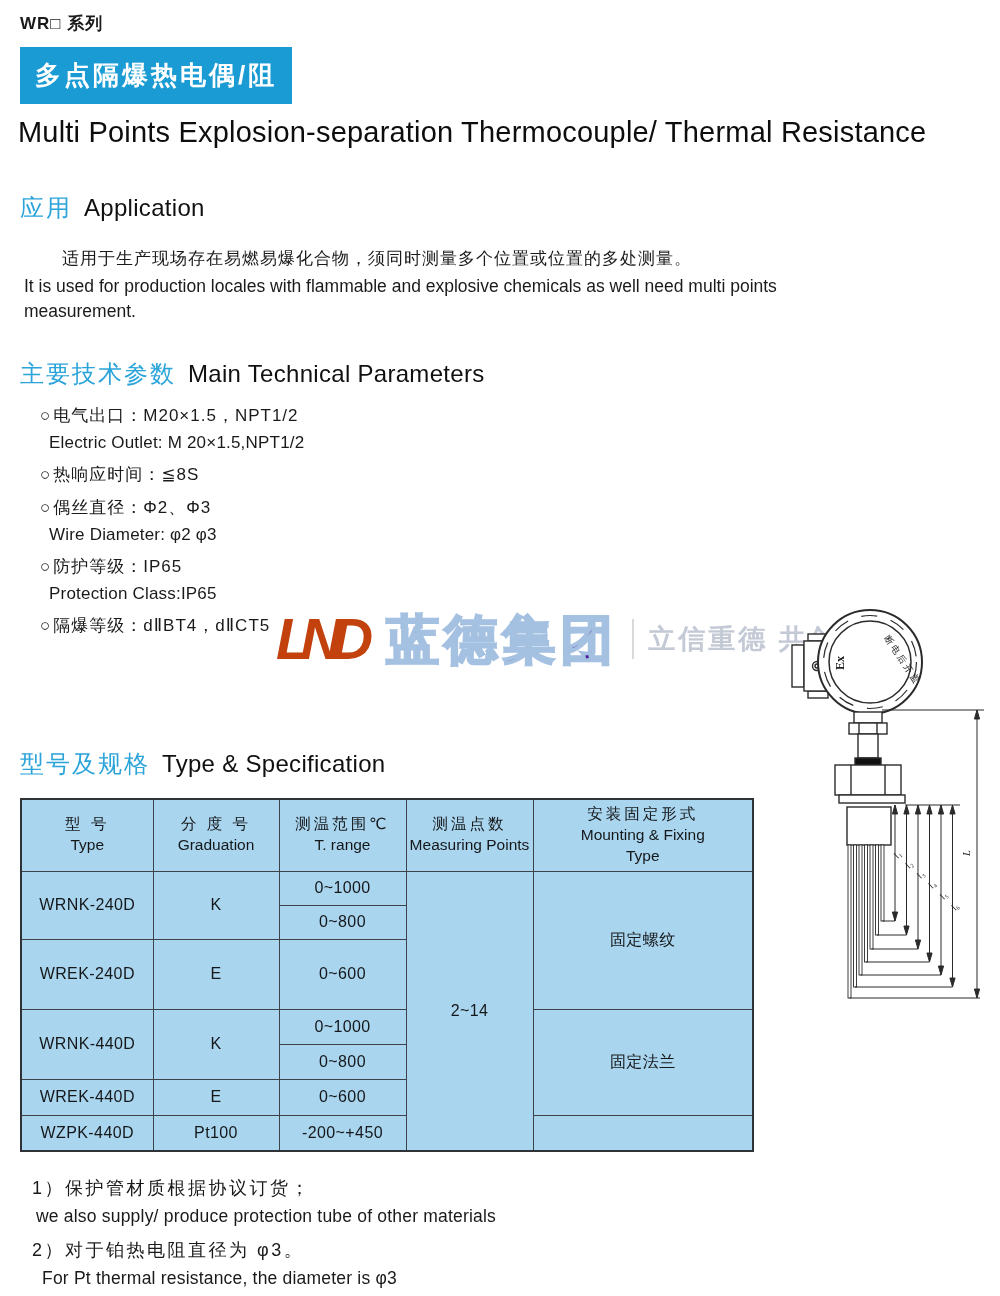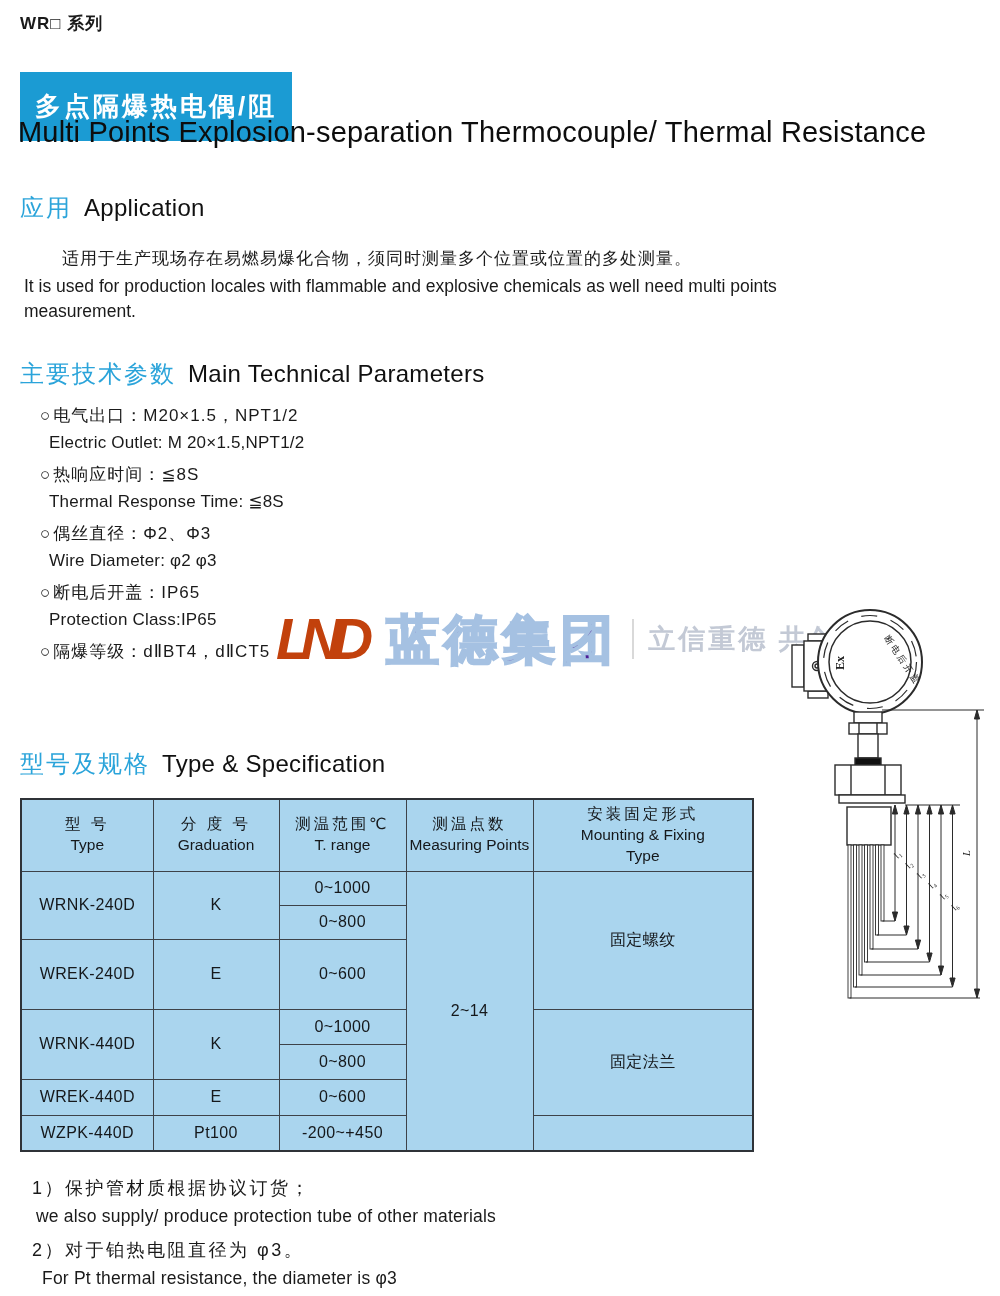--- a/index.html
+++ b/index.html
@@ -1,22 +1,22 @@
 <!DOCTYPE html>
 <html><head>
 <meta charset="utf-8">
 <style>
   html,body{margin:0;padding:0;background:#fff;}
   .page{position:relative;width:1000px;height:1296px;background:#fff;overflow:hidden;
         font-family:"Liberation Sans","DejaVu Sans",sans-serif;color:#1a1a1a;}
 
   .series{position:absolute;left:20px;top:12px;font-size:17px;letter-spacing:1px;font-weight:600;}
 
-  .title-box{position:absolute;left:20px;top:72px;background:#1b9bd3;color:#fff;
-             font-size:26px;font-weight:bold;padding:17px 15px;letter-spacing:3px;}
+  .title-box{position:absolute;left:20px;top:47px;background:#1b9bd3;color:#fff;
+             font-size:26px;font-weight:bold;padding:11px 15px;letter-spacing:3px;}
   .title-en{position:absolute;left:18px;top:116px;font-size:29px;color:#0d0d0d;white-space:nowrap;
             letter-spacing:0.2px;z-index:2;}
 
   .sec-head{position:absolute;left:20px;white-space:nowrap;z-index:2;}
   .sec-head .cn{color:#2ba4da;font-size:24px;letter-spacing:2px;}
   .sec-head .en{color:#101010;font-size:24px;margin-left:12px;letter-spacing:0.3px;}
 
   .app-cn{position:absolute;left:22px;top:247px;font-size:17px;letter-spacing:1px;text-indent:40px;z-index:2;}
   .app-en{position:absolute;left:24px;top:274px;width:810px;font-size:17.5px;line-height:1.45;z-index:2;}
 
@@ -76,28 +76,27 @@
     <span class="cn">主要技术参数</span><span class="en">Main Technical Parameters</span>
   </div>
 
   <div class="params">
     <div class="param">
       <span class="cn"><span class="bullet">○</span><span>电气出口：M20×1.5，NPT1/2</span></span>
       <span class="en">Electric Outlet: M 20×1.5,NPT1/2</span>
     </div>
     <div class="param">
       <span class="cn"><span class="bullet">○</span><span>热响应时间：≦8S</span></span>
-      <span class="en">Thermal Response Time: ≦8S</span>
     </div>
     <div class="param">
       <span class="cn"><span class="bullet">○</span><span>偶丝直径：Φ2、Φ3</span></span>
       <span class="en">Wire Diameter: φ2 φ3</span>
     </div>
     <div class="param">
-      <span class="cn"><span class="bullet">○</span><span>断电后开盖：IP65</span></span>
+      <span class="cn"><span class="bullet">○</span><span>防护等级：IP65</span></span>
       <span class="en">Protection Class:IP65</span>
     </div>
     <div class="param">
       <span class="cn"><span class="bullet">○</span><span>隔爆等级：dⅡBT4，dⅡCT5</span></span>
     </div>
   </div>
 
   <div class="watermark">
     <span class="wm-logo">LND</span>
     <span class="wm-brand">蓝德集团</span>

